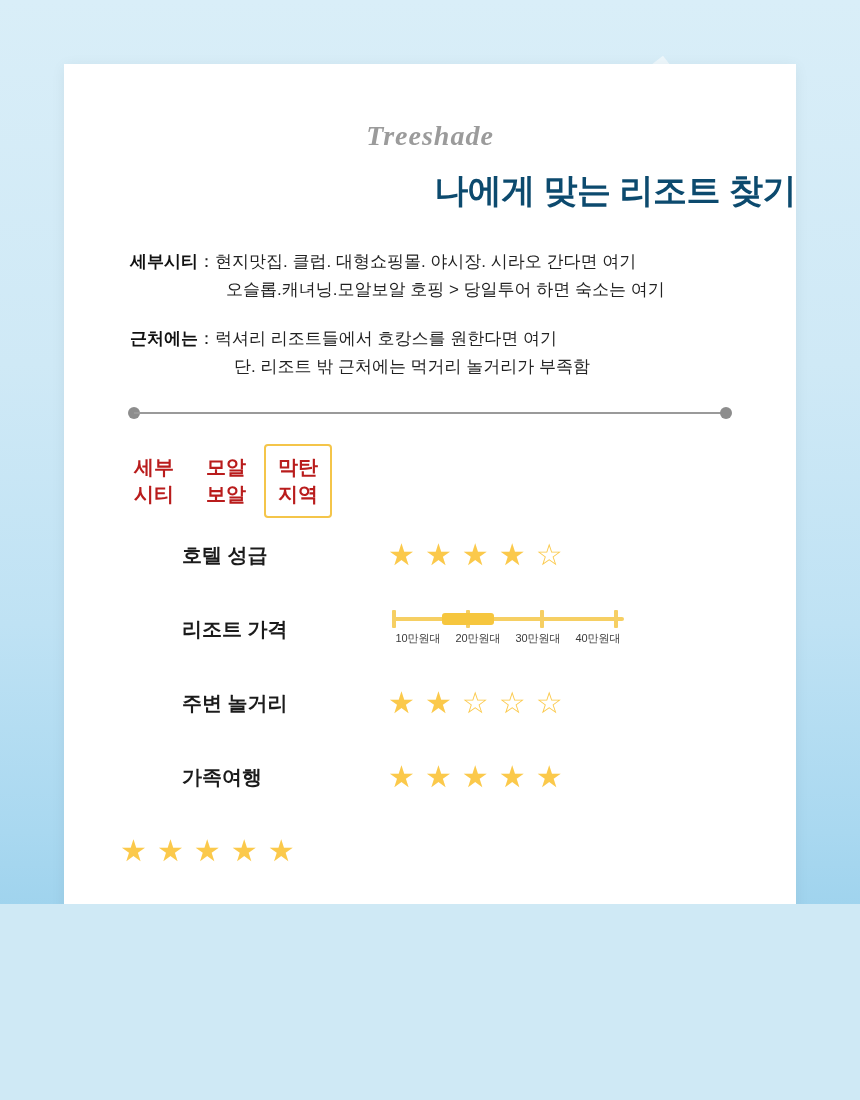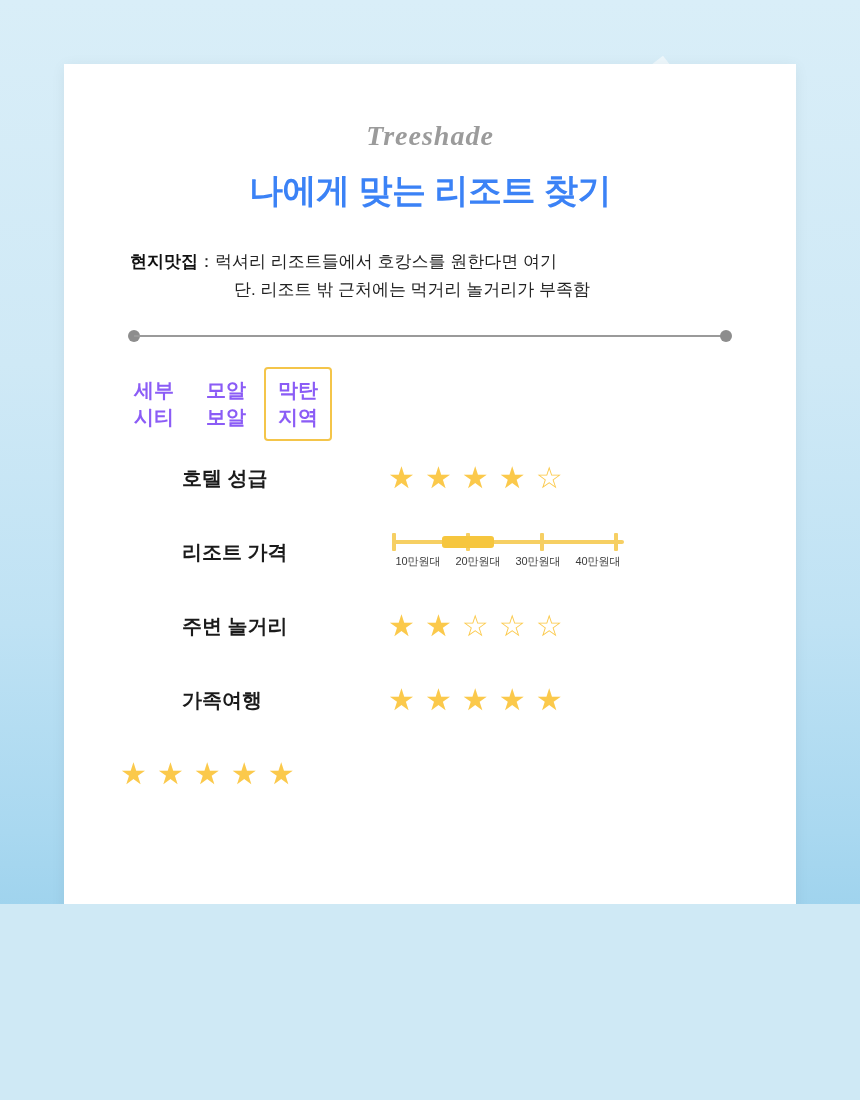--- a/index.html
+++ b/index.html
@@ -92,25 +92,25 @@
     margin-top: 56px;
     font-family: "Liberation Serif", "DejaVu Serif", serif;
     font-style: italic;
     font-weight: 700;
     font-size: 28px;
     color: #9b9b9b;
     letter-spacing: 1px;
   }
 
   .headline {
-    text-align: center;
+    text-align: right;
     margin-top: 16px;
     font-size: 34px;
     font-weight: 700;
-    color: #3b82f6;
+    color: #0c4a6e;
     letter-spacing: -0.5px;
   }
 
   
   .desc-block {
     margin-top: 34px;
     padding: 0 64px 0 66px;
   }
   .desc-row {
     margin-bottom: 22px;
@@ -183,21 +183,21 @@
     display: flex;
     align-items: stretch;
     gap: 4px;
   }
   .loc-chip {
     width: 68px;
     padding: 8px 2px;
     text-align: center;
     font-size: 20px;
     font-weight: 700;
-    color: #8b5cf6;
+    color: #b91c1c;
     line-height: 1.35;
     border: 2px solid transparent;
     border-radius: 4px;
     box-sizing: border-box;
   }
   .loc-chip.selected {
     border-color: #f4c54a;
   }
   .loc-chip span { display: block; }
 
@@ -263,24 +263,30 @@
 
   <div class="watermark">TREESHADE</div>
 
   <div class="card">
 
     <div class="brand">Treeshade</div>
     <h1 class="headline">나에게 맞는 리조트 찾기</h1>
 
     <div class="desc-block">
 
-
       <div class="desc-row">
         <div class="desc-line">
-          <span class="desc-label">현지맛집</span><span>：</span><span>럭셔리 리조트들에서 호캉스를 원한다면 여기</span>
+          <span class="desc-label">세부시티</span><span>：</span><span>현지맛집. 클럽. 대형쇼핑몰. 야시장. 시라오 간다면 여기</span>
+        </div>
+        <div class="desc-line desc-sub">오슬롭.캐녀닝.모알보알 호핑 &gt; 당일투어 하면 숙소는 여기</div>
+      </div>
+
+      <div class="desc-row">
+        <div class="desc-line">
+          <span class="desc-label">근처에는</span><span>：</span><span>럭셔리 리조트들에서 호캉스를 원한다면 여기</span>
         </div>
         <div class="desc-line desc-sub wide">단. 리조트 밖 근처에는 먹거리 놀거리가 부족함</div>
       </div>
 
 
     </div>
 
     <div class="divider-wrap">
       <div class="divider-dot left"></div>
       <div class="divider-line"></div>

